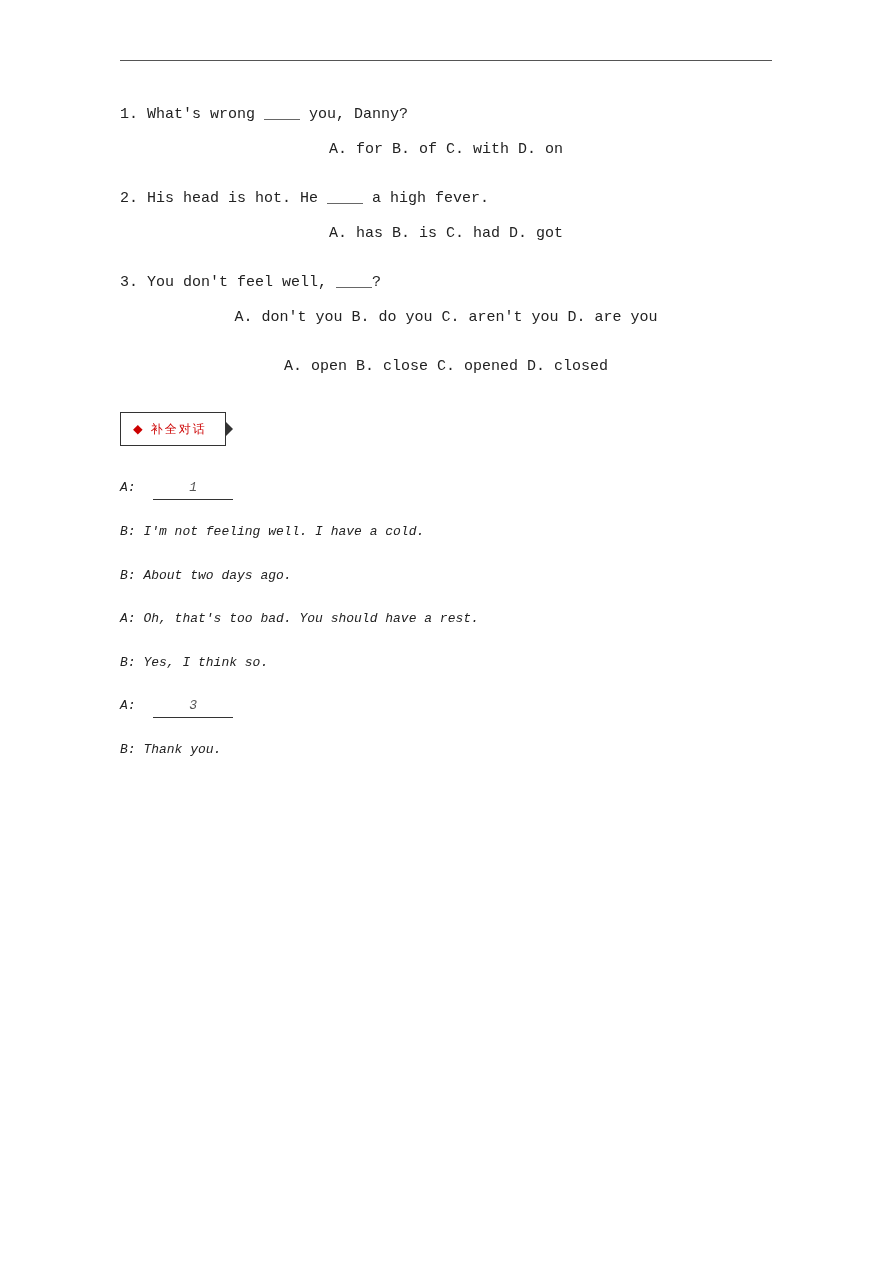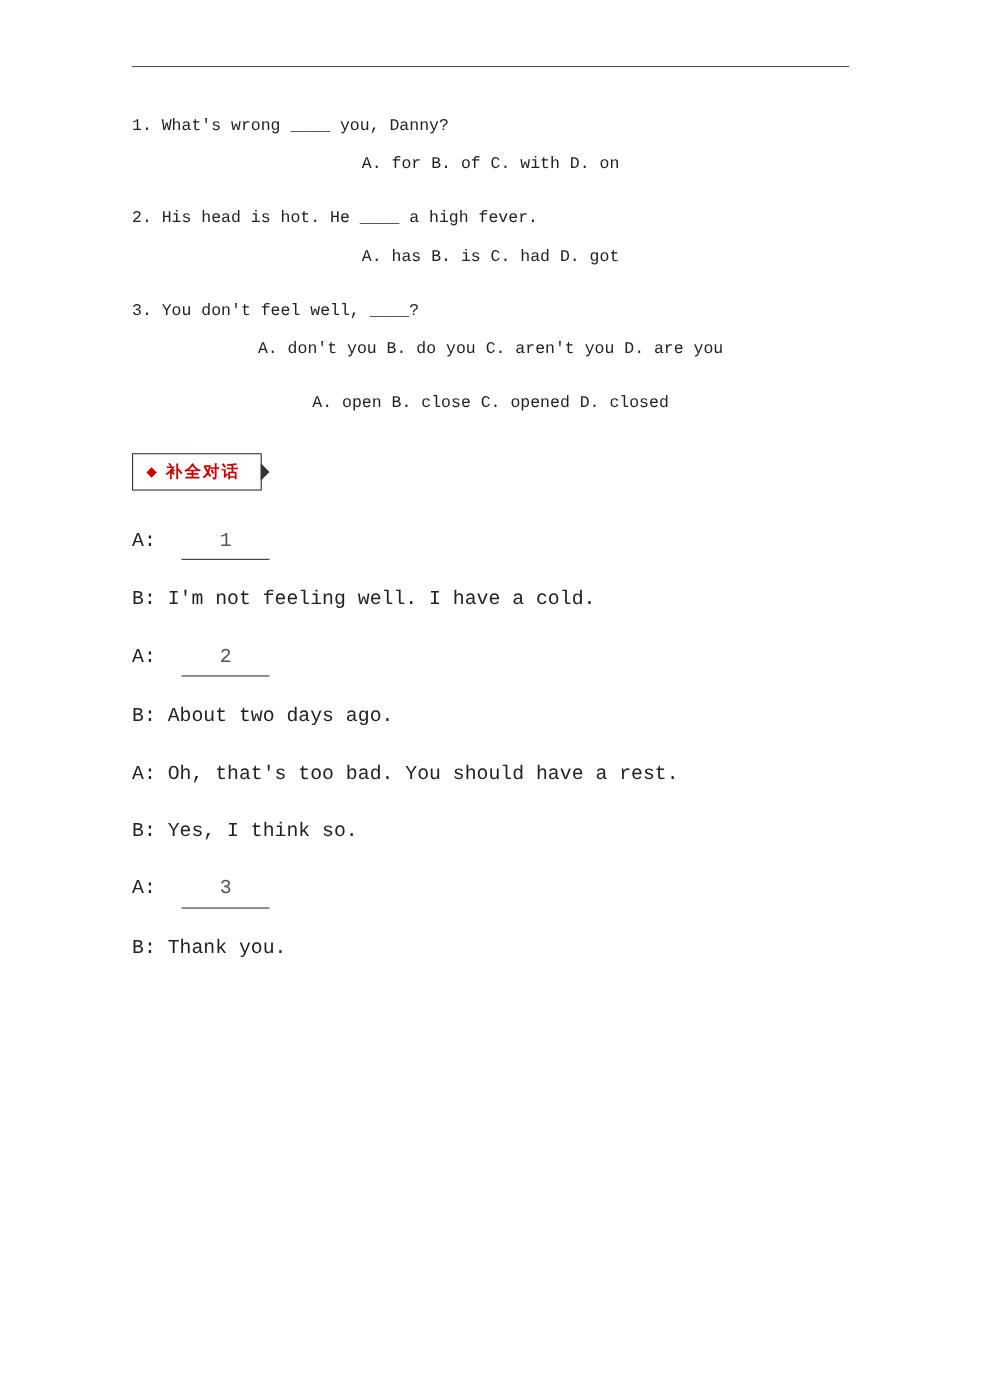--- a/index.html
+++ b/index.html
@@ -70,31 +70,32 @@
       border-left: 8px solid #333;
     }
 
     .diamond {
       color: #cc0000;
       font-size: 16px;
       margin-right: 8px;
     }
 
     .section-title {
-      font-size: 15px;
+      font-size: 12px;
       color: #cc0000;
       font-family: 'SimSun', '宋体', serif;
-      font-weight: bold;
+      font-weight: normal;
       letter-spacing: 2px;
     }
 
     .dialog-line {
       margin-bottom: 20px;
       line-height: 1.8;
-      font-size: 18px;
+      font-size: 13px;
+      font-style: italic;
     }
 
     .blank-number {
       display: inline-block;
       min-width: 80px;
       border-bottom: 1.5px solid #333;
       text-align: center;
       margin: 0 2px;
       color: #555;
     }
@@ -141,24 +142,20 @@
 
     <div class="dialog-line">
       <span>A:&nbsp;</span>
       <span class="blank-number">1</span>
     </div>
 
     <div class="dialog-line">
       <span>B: I'm not feeling well. I have a cold.</span>
     </div>
 
-    <div class="dialog-line">
-      <span>A:&nbsp;</span>
-      <span class="blank-number">2</span>
-    </div>
 
     <div class="dialog-line">
       <span>B: About two days ago.</span>
     </div>
 
     <div class="dialog-line">
       <span>A: Oh, that's too bad. You should have a rest.</span>
     </div>
 
     <div class="dialog-line">

